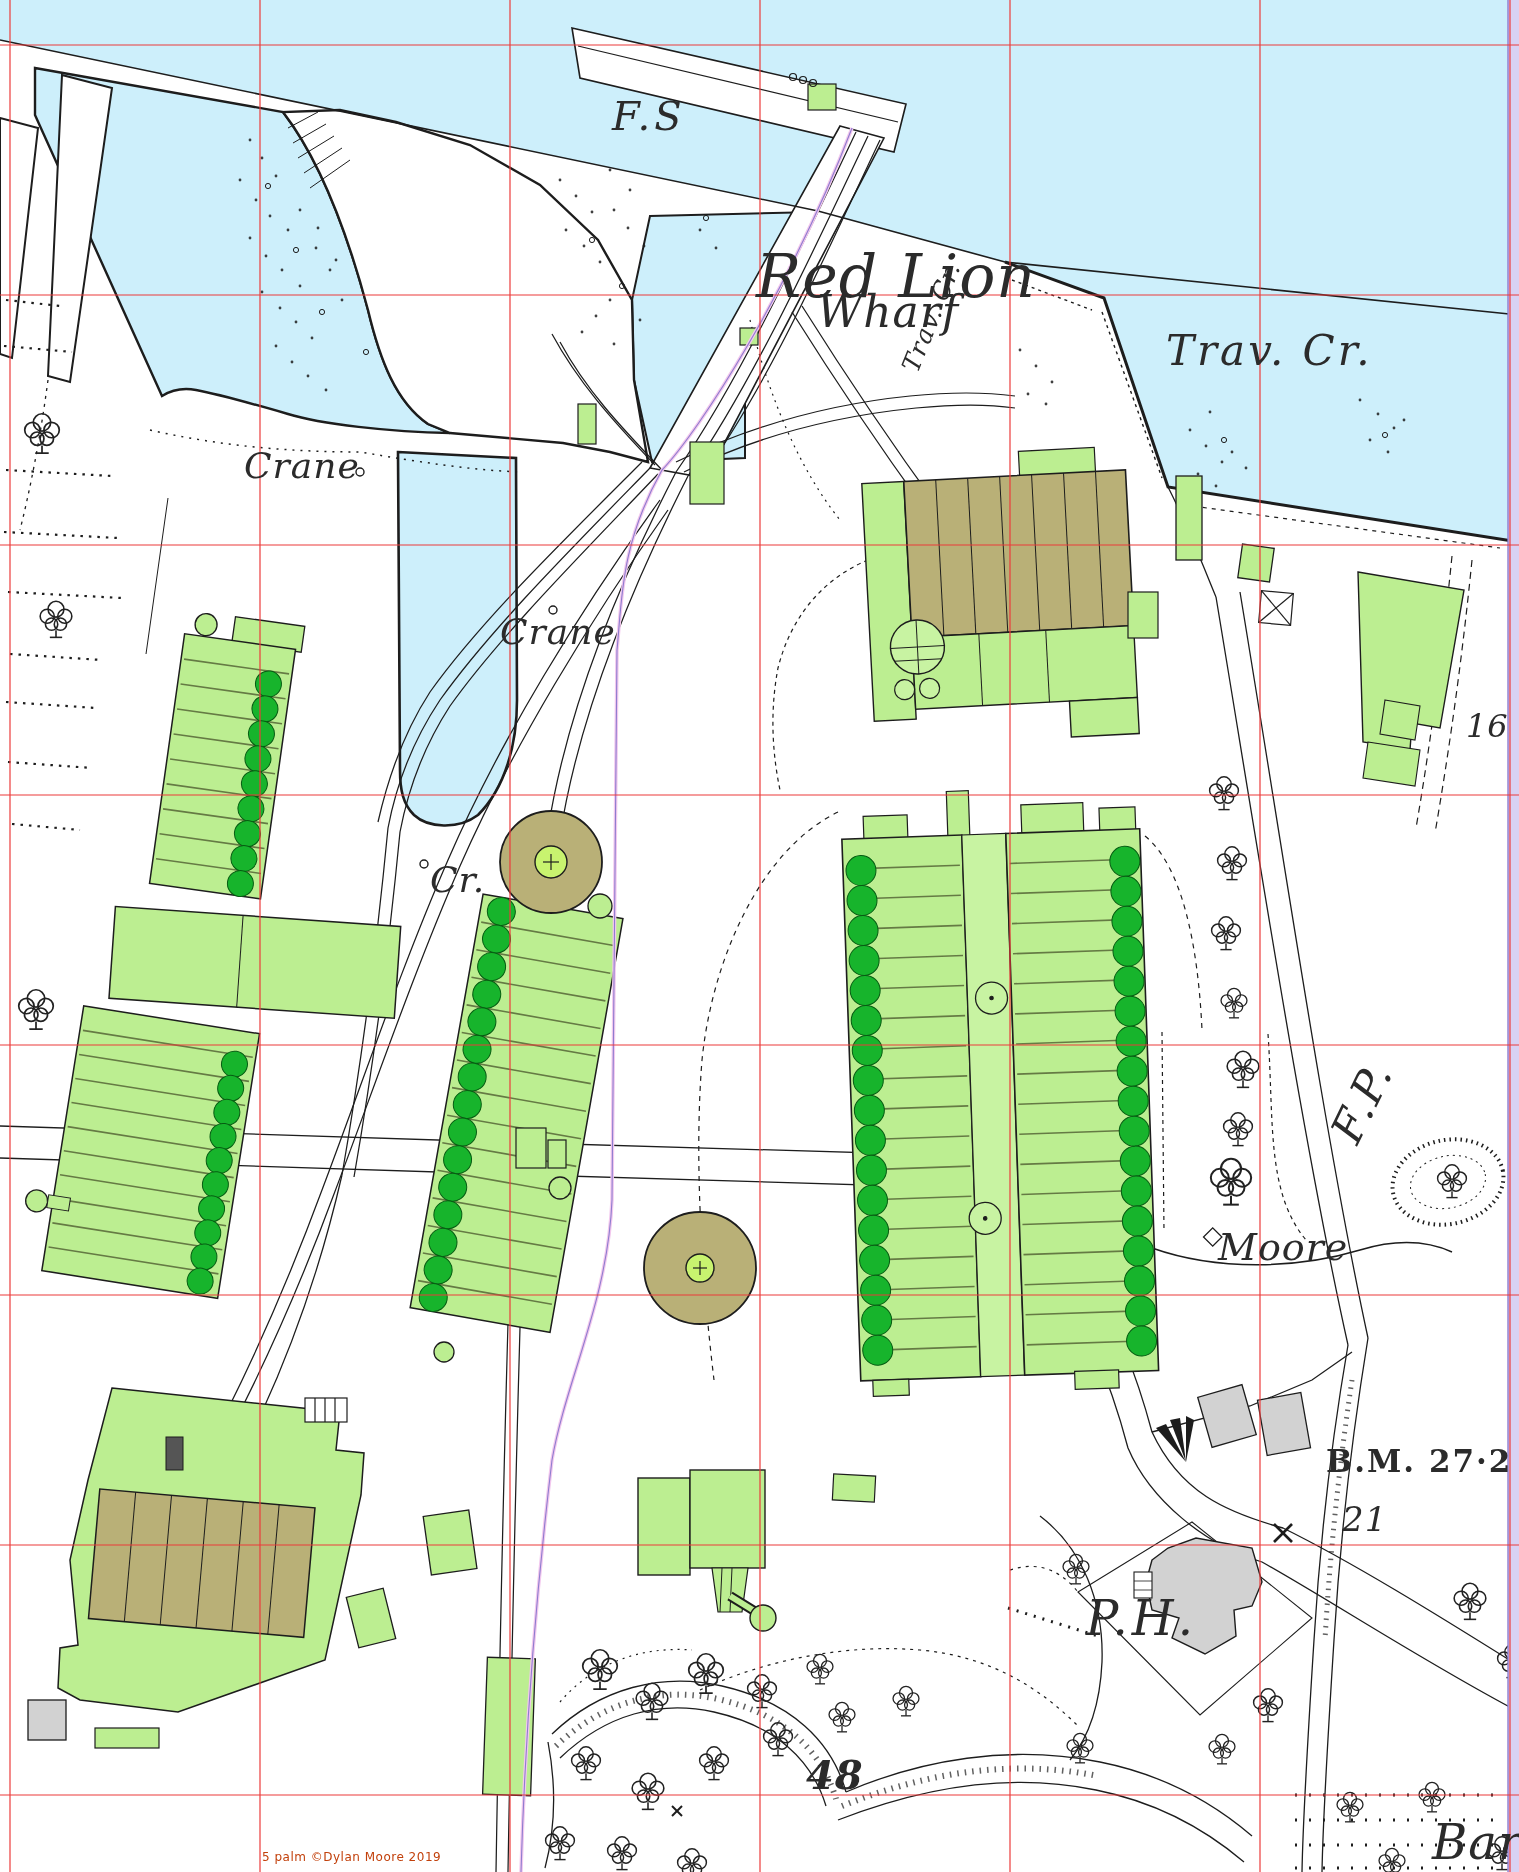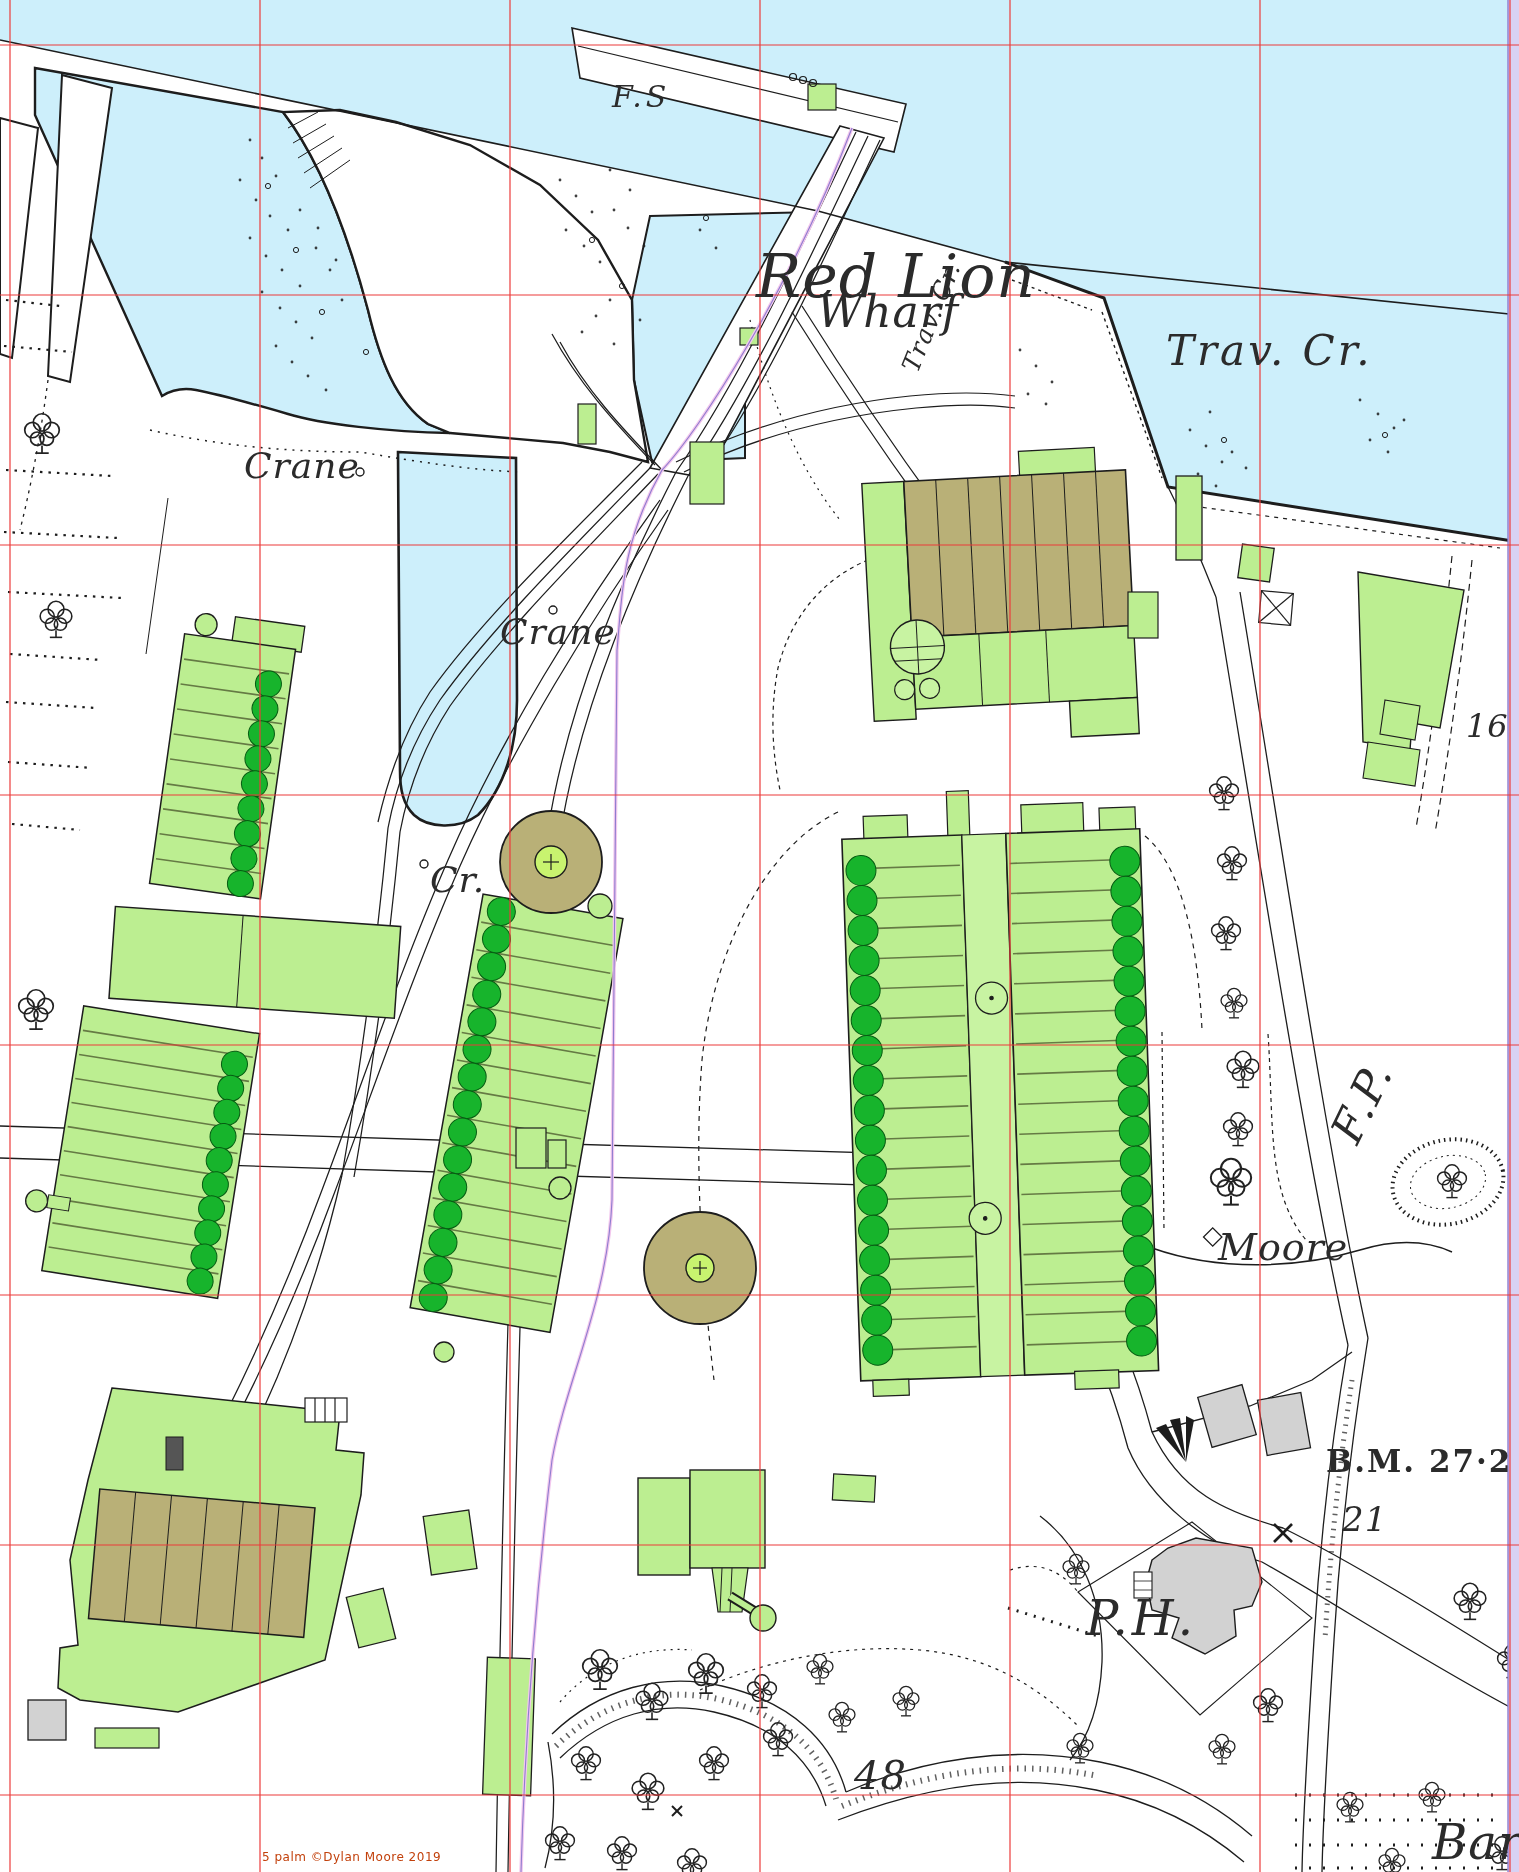--- a/index.html
+++ b/index.html
@@ -5,35 +5,35 @@
   html,body{margin:0;padding:0;background:#777;}
   #stage{
     position:relative;width:1519px;height:1872px;background:#ffffff;overflow:hidden;
     font-family:"DejaVu Serif", serif;
   }
   #mapsvg{position:absolute;left:0;top:0;}
   .lbl{
     position:absolute;color:#2b2b2b;font-style:italic;white-space:nowrap;
     transform-origin:0 0;letter-spacing:1px;line-height:1;user-select:none;
   }
-  #lbl-fs{left:612px;top:82px;font-size:30px;letter-spacing:4px;}
+  #lbl-fs{left:612px;top:96px;font-size:40px;letter-spacing:4px;}
   #lbl-red-lion{left:756px;top:246px;font-size:60px;}
   #lbl-wharf{left:788px;top:290px;font-size:44px;margin-left:29px;}
   #lbl-trav-small{left:898px;top:366px;font-size:25px;transform:rotate(-68deg);}
   #lbl-trav-large{left:1166px;top:330px;font-size:42px;letter-spacing:3px;}
   #lbl-crane-upper{left:244px;top:448px;font-size:36px;}
   #lbl-crane-lower{left:500px;top:614px;font-size:36px;}
   #lbl-cr{left:430px;top:848px;font-size:36px;margin-top:14px;}
   #lbl-16{left:1466px;top:710px;font-size:32px;font-style:italic;}
   #lbl-fp{left:1324px;top:1130px;font-size:44px;transform:rotate(-64deg);letter-spacing:3px;}
   #lbl-kiln{left:1218px;top:1228px;font-size:38px;}
   #lbl-bm{left:1326px;top:1446px;font-size:31px;font-style:normal;font-weight:700;letter-spacing:2px;}
   #lbl-21{left:1342px;top:1502px;font-size:34px;}
   #lbl-ph{left:1086px;top:1594px;font-size:48px;letter-spacing:4px;}
-  #lbl-48{left:806px;top:1755px;font-size:40px;font-weight:400;margin-left:48px;}
+  #lbl-48{left:806px;top:1755px;font-size:40px;font-weight:700;}
   #lbl-bard{left:1432px;top:1818px;font-size:48px;}
   #watermark{
     position:absolute;left:262px;top:1850px;font-size:12px;color:#c2410c;
     font-family:"DejaVu Sans", sans-serif;font-style:normal;letter-spacing:.5px;
   }
 </style>
 </head>
 <body>
 
 <div id="stage">

